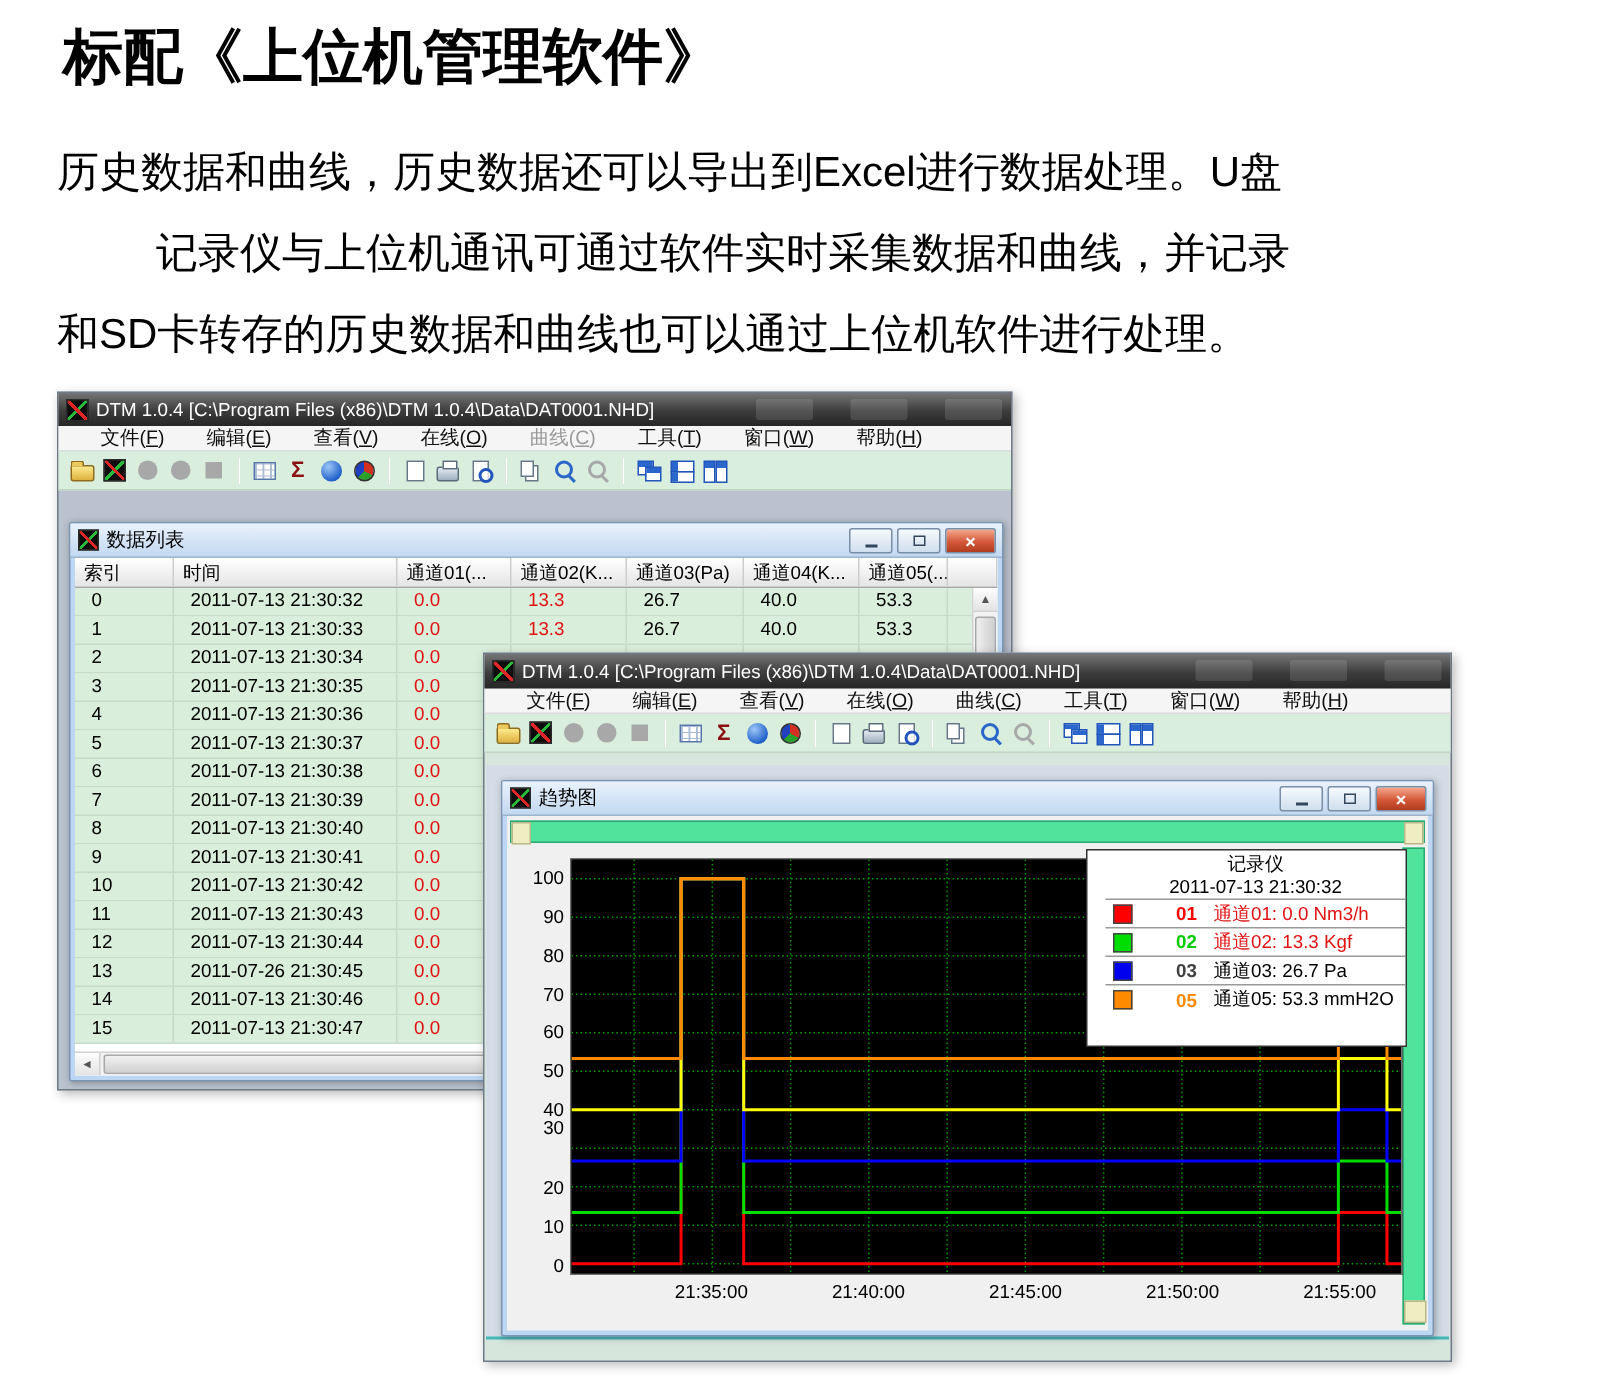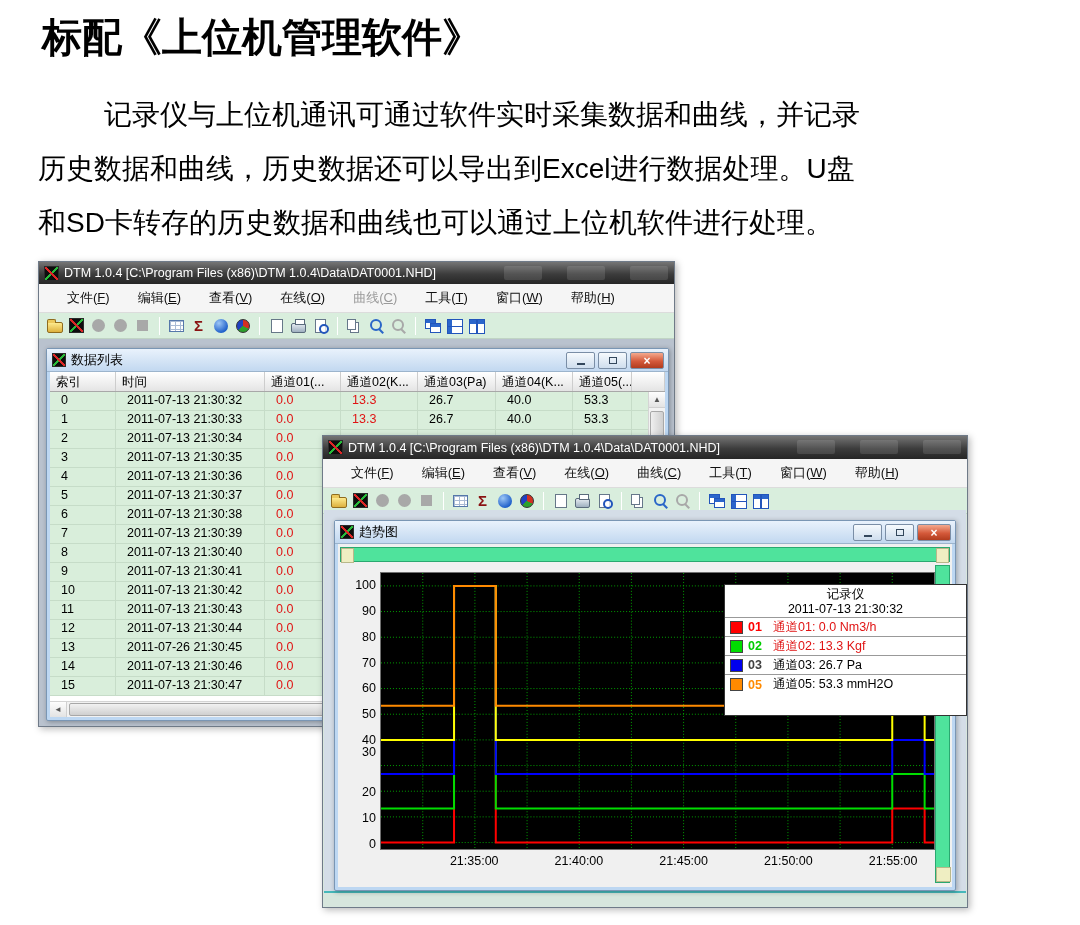--- a/index.html
+++ b/index.html
@@ -17,21 +17,21 @@
   .appwin{position:absolute;border:1px solid #6f7a88;box-shadow:2px 2px 7px rgba(0,0,0,.28);}
   #win1{left:38px;top:261px;width:637px;height:466px;background:#b9c2ce;}
   #win2{left:322px;top:435px;width:646px;height:473px;background:#cfdce8;}
 
   .tbar-dark{height:22px;background:linear-gradient(#757575,#3c3c3c 55%,#262626);display:flex;align-items:center;color:#fff;font-size:12.5px;padding:0 5px;position:relative;white-space:nowrap;}
   #win2 .tbar-dark{height:23px;}
   .ttext{overflow:hidden;}
   .tbtns{position:absolute;right:6px;top:4px;display:flex;gap:25px;}
   .tbtn{width:38px;height:14px;background:rgba(255,255,255,.12);border-radius:2px;}
 
-  .menubar{height:29px;background:#f5f5f5;display:flex;align-items:center;font-size:13px;color:#101010;padding-left:14px;border-bottom:1px solid #dcdcdc;}
+  .menubar{height:17px;background:#f5f5f5;display:flex;align-items:center;font-size:13px;color:#101010;padding-left:14px;border-bottom:1px solid #dcdcdc;}
   .mi{padding:0 14px;cursor:default;}
   .mi.dis{color:#9a9a9a;}
   .mi u{text-decoration:underline;}
 
   .toolbar{height:26px;background:#d9eedd;display:flex;align-items:center;padding-left:7px;gap:5px;border-bottom:1px solid #c0d4c4;}
   .tbsep{width:1px;height:18px;background:#9fb4a4;border-right:1px solid #fff;margin:0 3px;}
   .tbi{width:17px;height:17px;position:relative;display:flex;align-items:center;justify-content:center;flex:none;}
 
   
   .ic-open-file i{display:block;width:16px;height:11px;background:linear-gradient(#fdea8d,#ddb13e);border:1px solid #8f6c1e;border-radius:1px 2px 2px 2px;position:relative;margin-top:3px;}
@@ -100,37 +100,37 @@
   
   .chartclient{position:absolute;left:3px;right:3px;top:23px;bottom:3px;background:#f0f0f0;}
   .gbar-h{position:absolute;left:2px;right:2px;top:3px;height:15px;background:#4fe39c;border:1px solid #2aa870;}
   .gbar-h::before,.gbar-h::after{content:'';position:absolute;top:0;width:11px;height:13px;background:#efeec2;border:1px solid #b9b88a;}
   .gbar-h::before{left:0;} .gbar-h::after{right:0;}
   .gbar-v{position:absolute;top:21px;right:2px;bottom:4px;width:15px;background:#4fe39c;border:1px solid #2aa870;}
   .gbar-v::after{content:'';position:absolute;bottom:0;left:0;width:13px;height:13px;background:#efeec2;border:1px solid #b9b88a;}
   #plot-svg{position:absolute;left:42px;top:28px;width:555px;height:278px;background:#000;border:1px solid #6f6f6f;}
   .ylab{position:absolute;left:2px;width:36px;text-align:right;font-size:12.5px;color:#000;height:14px;line-height:14px;}
   .xlab{position:absolute;top:310px;transform:translateX(-50%);font-size:12.5px;color:#000;white-space:nowrap;}
-  .legend{position:absolute;left:386px;top:40px;width:243px;height:132px;background:#fff;border:1px solid #333;font-size:12.5px;z-index:5;}
+  .legend{position:absolute;left:386px;top:22px;width:214px;height:132px;background:#fff;border:1px solid #333;font-size:12.5px;z-index:5;padding-left:12px;}
   .lg-title{text-align:center;height:17px;line-height:18px;color:#000;}
   .lg-time{text-align:center;height:16px;line-height:15px;border-bottom:1px solid #999;color:#000;}
   .lg-row{display:flex;align-items:center;height:19px;border-bottom:1px solid #999;padding-left:5px;gap:5px;}
   .lg-row:last-child{border-bottom:none;}
   .lg-sw{width:13px;height:13px;border:1px solid #444;flex:none;}
-  .lg-id{width:20px;font-weight:bold;}
+  .lg-id{width:20px;font-weight:bold;margin-left:24px;}
 </style>
 </head>
 <body>
 
 <div class="page">
 
   <div class="h1">标配《上位机管理软件》</div>
   <div class="para">
+    <div class="pline">历史数据和曲线，历史数据还可以导出到Excel进行数据处理。U盘</div>
     <div class="pline indent">记录仪与上位机通讯可通过软件实时采集数据和曲线，并记录</div>
-    <div class="pline">历史数据和曲线，历史数据还可以导出到Excel进行数据处理。U盘</div>
     <div class="pline">和SD卡转存的历史数据和曲线也可以通过上位机软件进行处理。</div>
   </div>
 
   <div id="win1" class="appwin">
     <div class="tbar-dark">
       <span class="appicon"></span>
       <span class="ttext">DTM 1.0.4 [C:\Program Files (x86)\DTM 1.0.4\Data\DAT0001.NHD]</span>
       <span class="tbtns">
         <span class="tbtn"></span>
         <span class="tbtn"></span>

